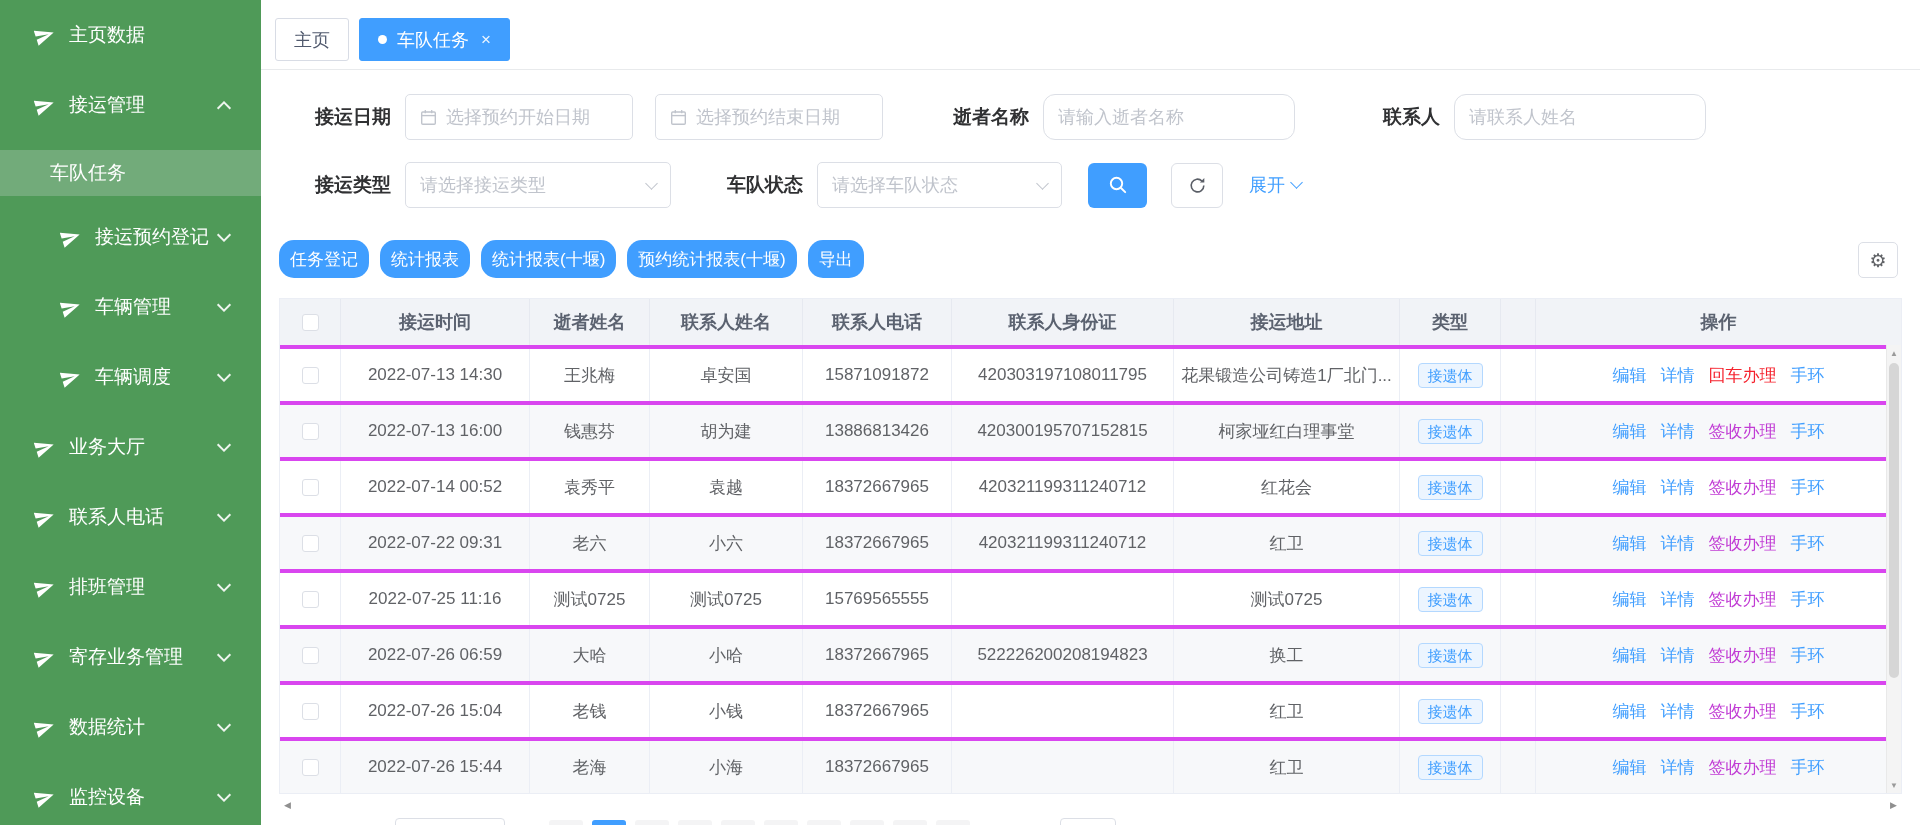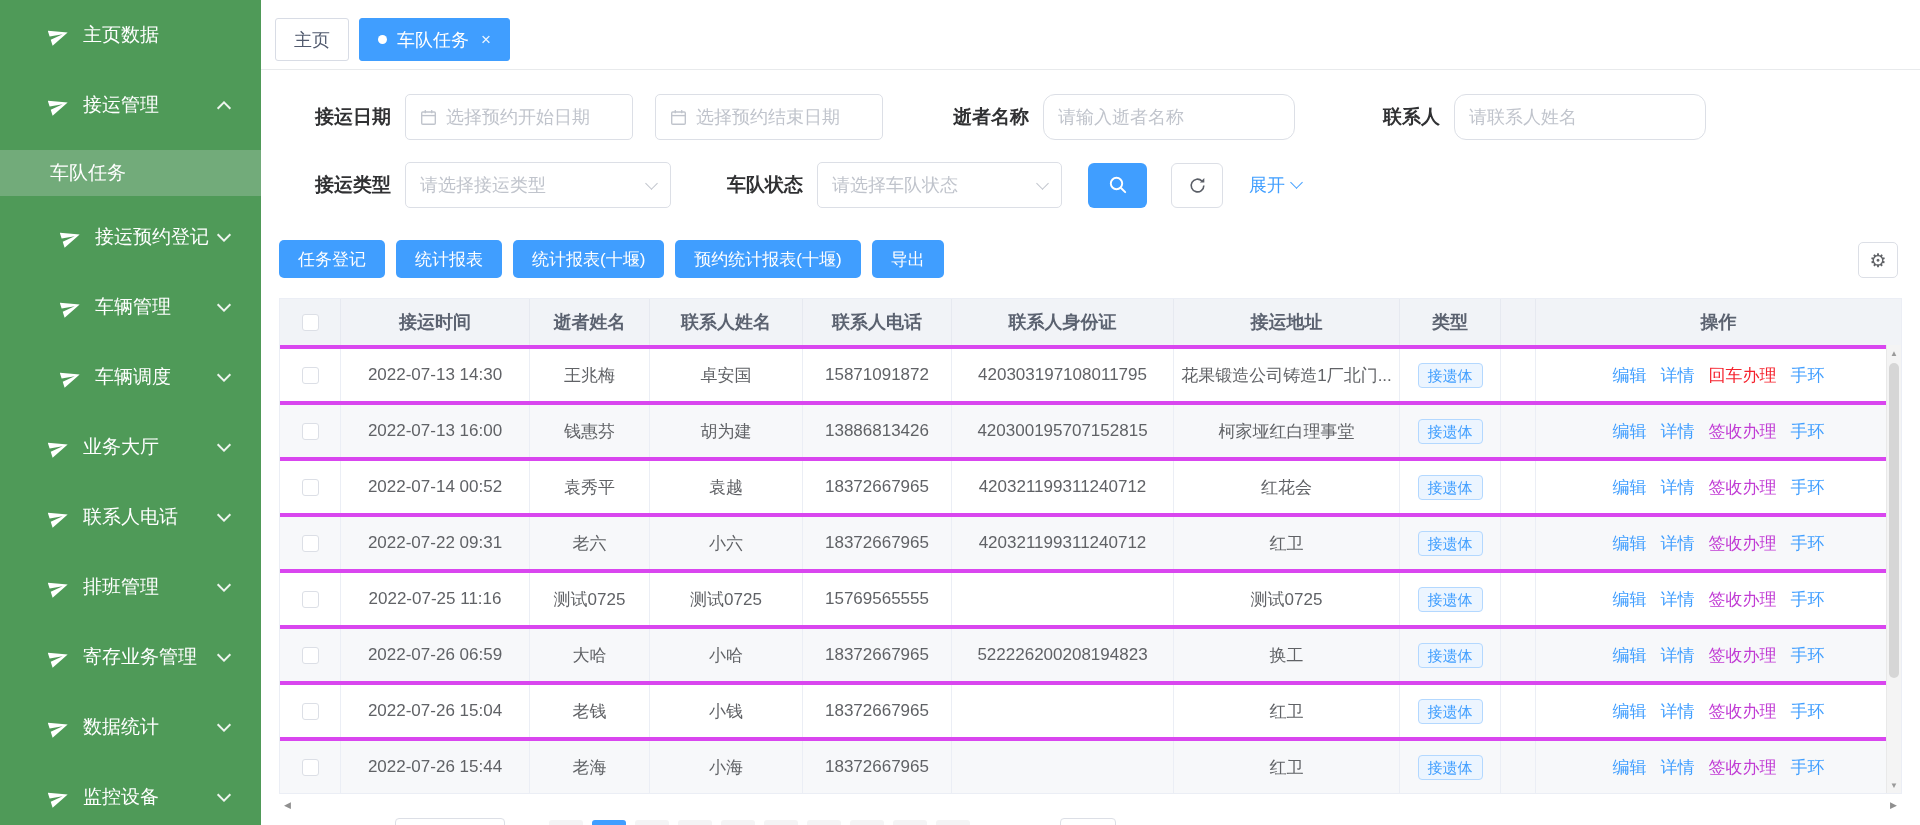--- a/index.html
+++ b/index.html
@@ -3,21 +3,21 @@
 <meta charset="utf-8">
 <style>
   * { margin:0; padding:0; box-sizing:border-box; }
   html,body { width:1920px; height:825px; overflow:hidden; background:#fff;
     font-family:"Liberation Sans","DejaVu Sans",sans-serif; }
   .app { display:flex; width:1920px; height:825px; }
 
   
   .sidebar { width:261px; flex-shrink:0; background:#4f9a58; color:#fff; overflow:hidden; }
   .sb-item { height:70px; display:flex; align-items:center; cursor:pointer; font-size:19px; }
-  .sb-item.lvl-top { padding-left:48px; }
+  .sb-item.lvl-top { padding-left:34px; }
   .sb-item.lvl-sub { padding-left:60px; }
   .sb-item.active-leaf { height:46px; margin:10px 0 6px; background:#72ab7a; padding-left:50px; }
   .sb-icon { margin-right:14px; display:inline-flex; align-items:center; }
   .sb-label { flex:1; white-space:nowrap; }
   .chev { width:10px; height:10px; border-right:2px solid rgba(255,255,255,.9);
     border-bottom:2px solid rgba(255,255,255,.9); display:inline-block; margin-right:32px; }
   .chev.down { transform:rotate(45deg); margin-top:-5px; }
   .chev.up { transform:rotate(-135deg); margin-top:5px; }
 
   
@@ -47,22 +47,22 @@
   .btn-search { width:59px; height:45px; background:#409eff; border:none; border-radius:6px;
     display:inline-flex; align-items:center; justify-content:center; cursor:pointer; }
   .btn-refresh { width:52px; height:45px; background:#fff; border:1px solid #dcdfe6;
     border-radius:6px; display:inline-flex; align-items:center; justify-content:center; cursor:pointer; }
   .expand-link { color:#409eff; font-size:18px; display:inline-flex; align-items:center;
     gap:7px; cursor:pointer; }
   .expand-link .chev2 { width:9px; height:9px; border-right:1.6px solid #409eff;
     border-bottom:1.6px solid #409eff; transform:rotate(45deg); margin-top:-5px; }
 
   .toolbar { display:flex; gap:11px; padding:0 18px; margin-top:10px; position:relative; }
-  .btn { background:#409eff; color:#fff; border:none; border-radius:5px; height:38px;
-    padding:0 19px; font-size:17px; display:inline-flex; align-items:center; cursor:pointer;
+  .btn { background:#409eff; color:#fff; border:none; border-radius:15px; height:38px;
+    padding:0 11px; font-size:17px; display:inline-flex; align-items:center; cursor:pointer;
     font-family:inherit; }
   .gear-btn { position:absolute; right:22px; top:2px; width:40px; height:36px;
     border:1px solid #dcdfe6; border-radius:5px; background:#fff; color:#606266;
     display:flex; align-items:center; justify-content:center; font-size:19px; cursor:pointer; }
 
   
   .table-wrap { margin:20px 18px 0; border:1px solid #ebeef5; position:relative; }
   .tgrid { display:grid; grid-template-columns:61px 189px 120px 153px 149px 222px 226px 101px 35px 1fr; }
   .th { height:46px; display:flex; align-items:center; justify-content:center;
     background:#f1f3f7; font-weight:bold; color:#5b6270; font-size:18px;

